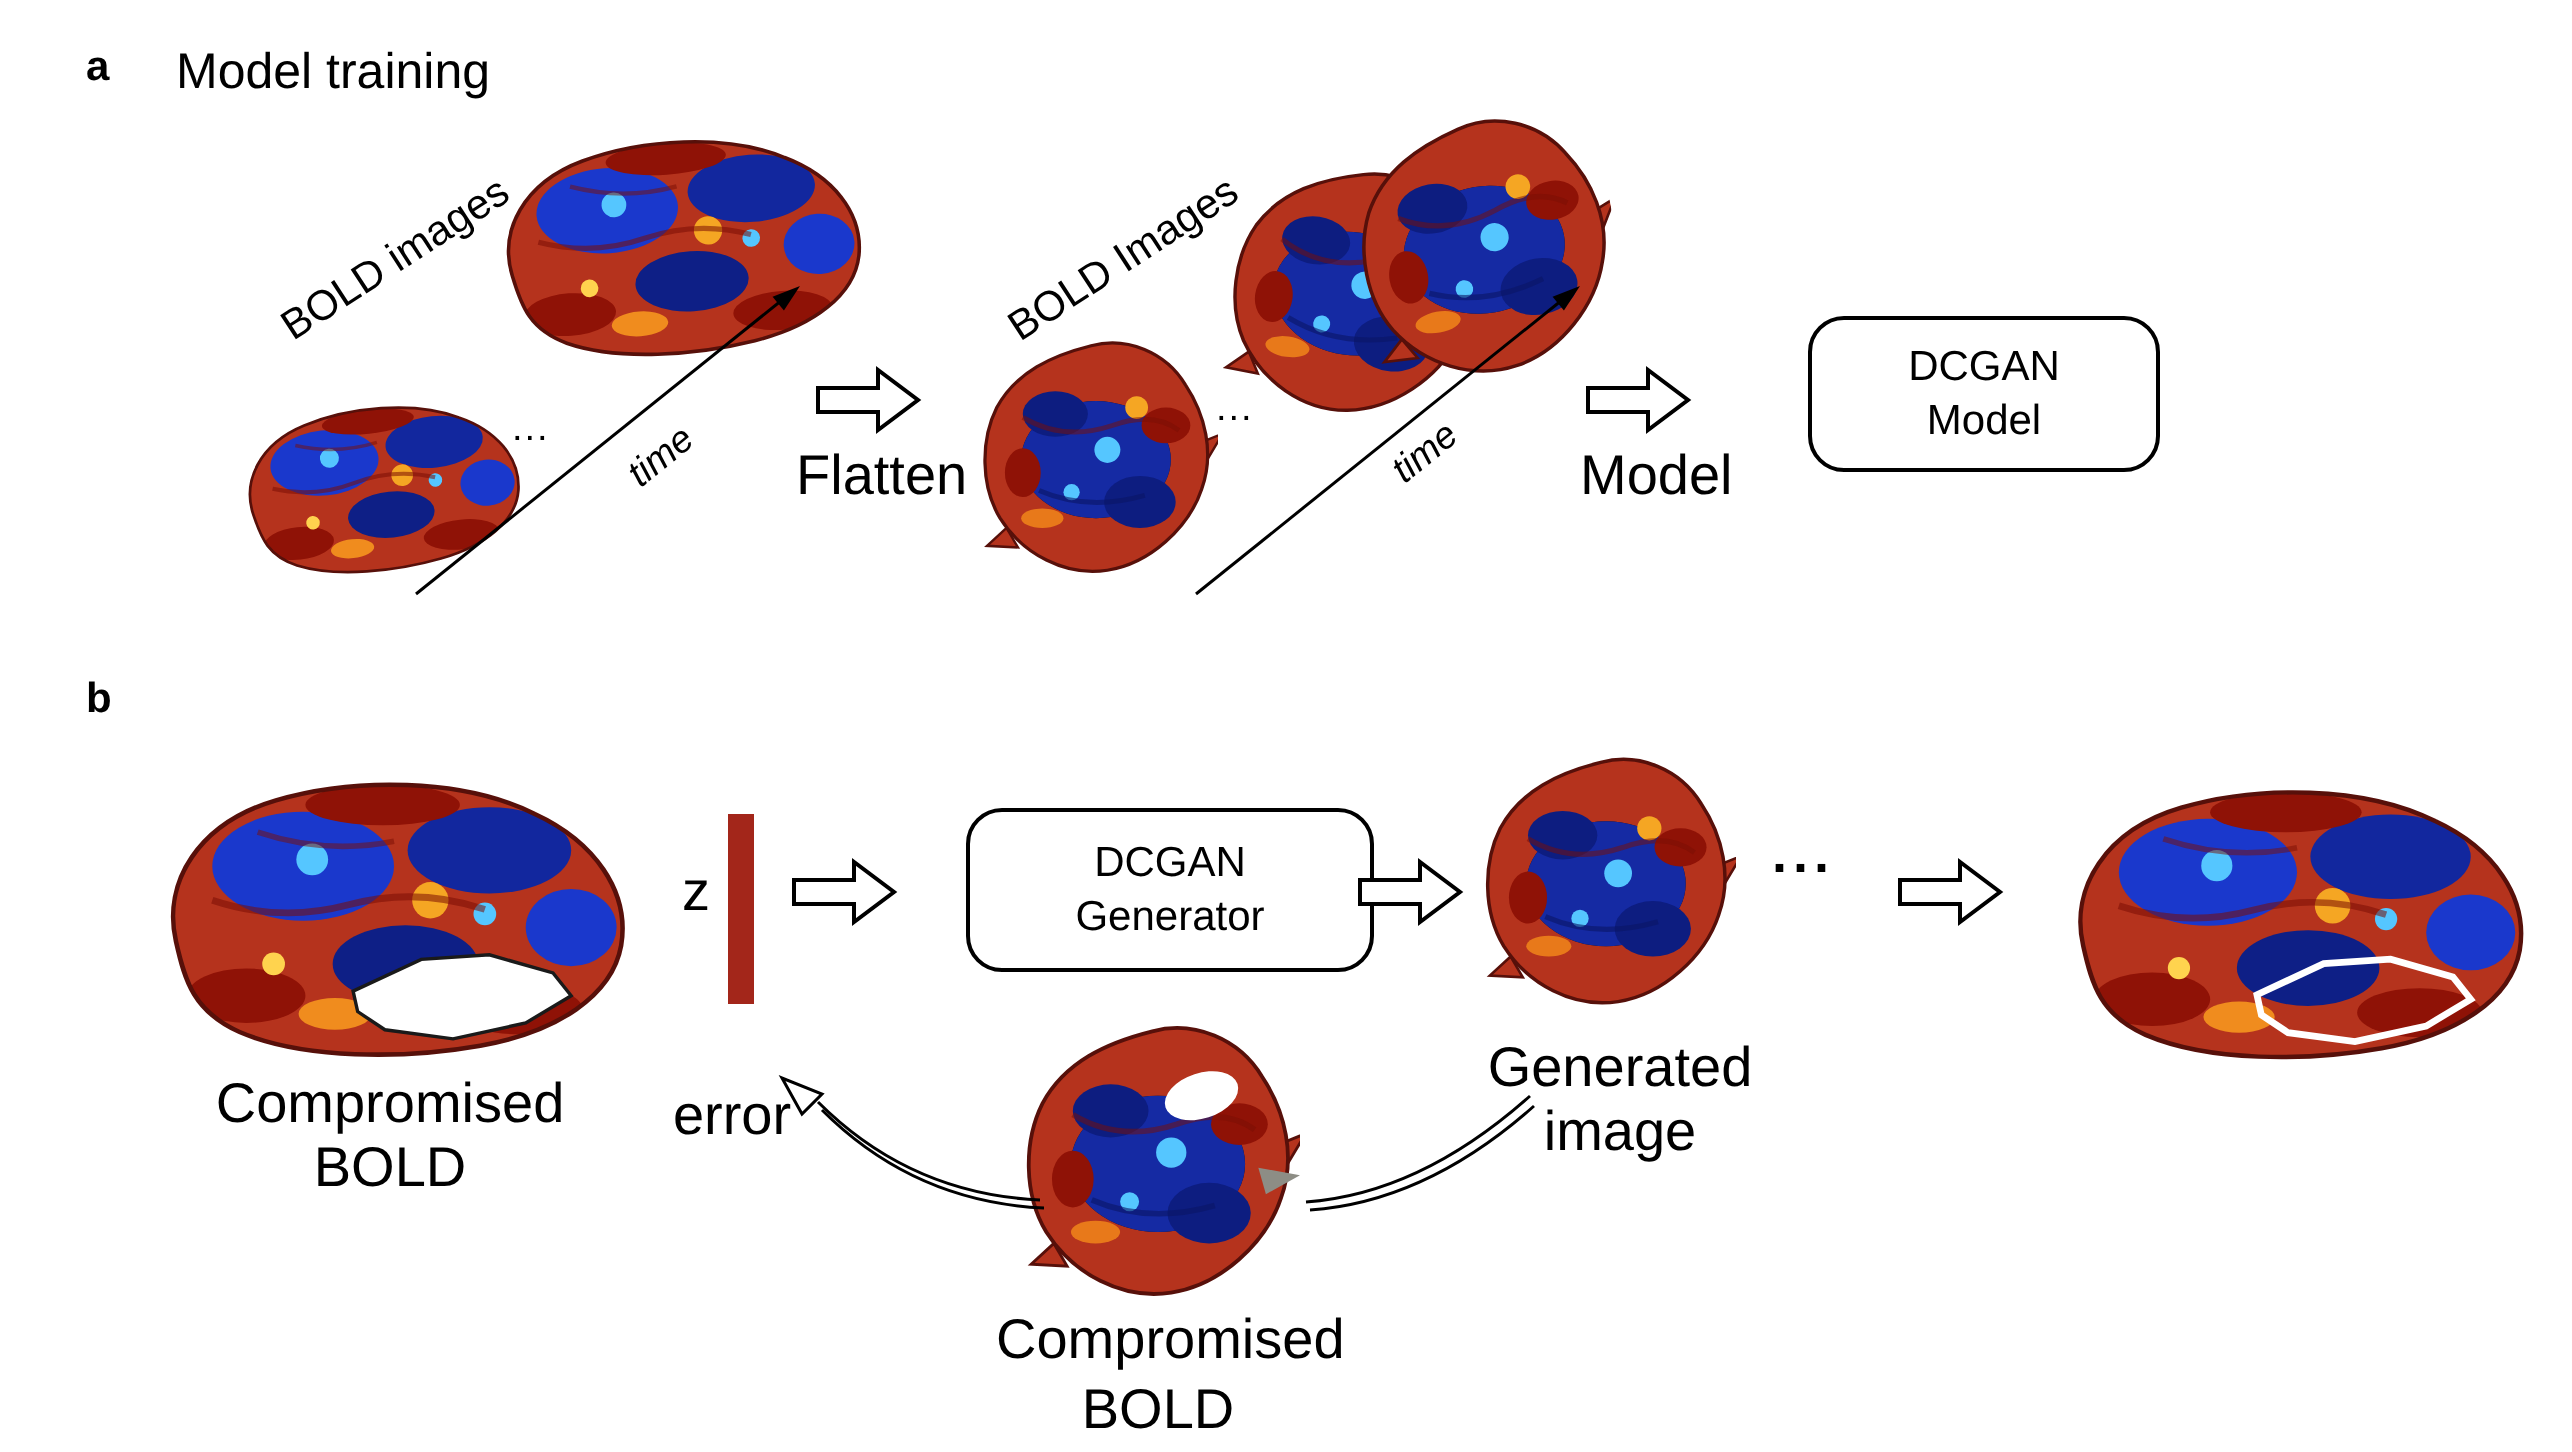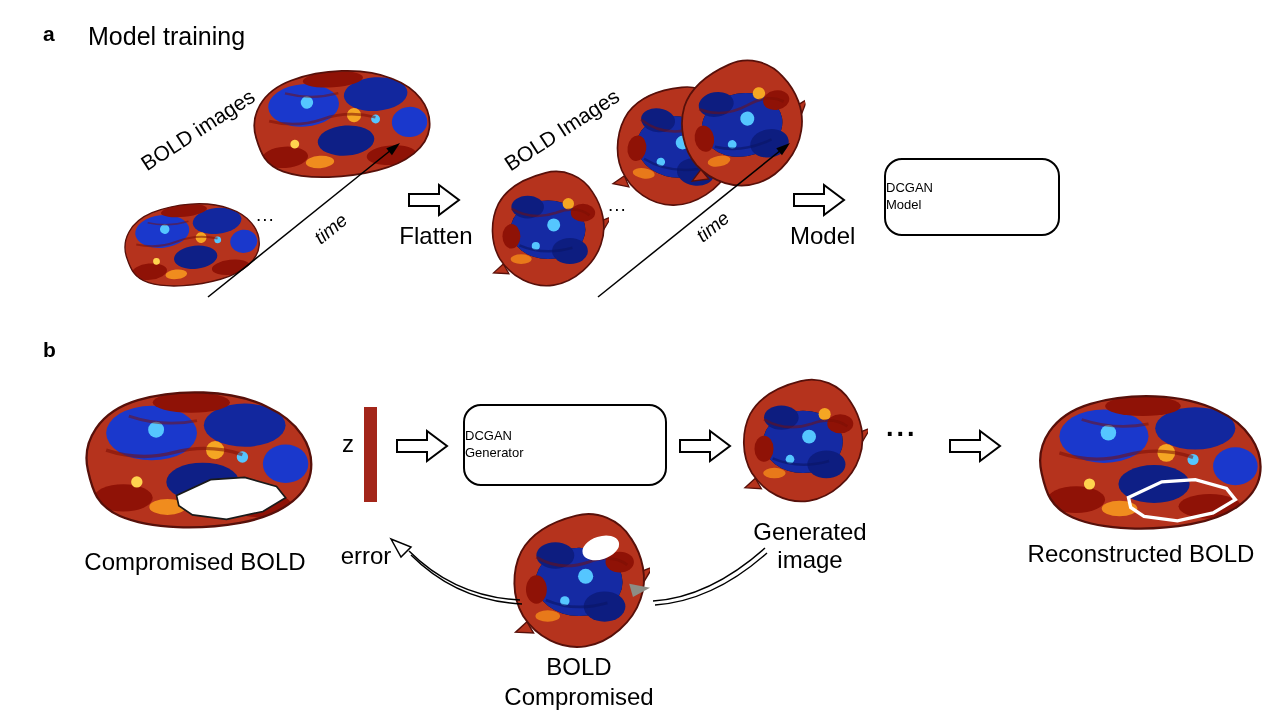--- a/index.html
+++ b/index.html
@@ -7,29 +7,29 @@
     position:relative;
     width:1286px;height:726px;
     background:#ffffff;
     font-family:"Liberation Sans", sans-serif;
     color:#000;
     overflow:hidden;
   }
   .abs{position:absolute;}
   .panel-label{font-weight:bold;font-size:21px;}
   .panel-title{font-size:25px;}
-  .caption{font-size:24px;text-align:center;}
+  .caption{font-size:28px;text-align:center;}
   .rotlabel{font-size:21px;text-align:center;transform-origin:center;}
   .timelabel{font-size:19px;font-style:italic;text-align:center;transform-origin:center;}
   .ellipsis{font-size:19px;letter-spacing:1px;}
   .ellipsis-big{font-size:27px;font-weight:bold;letter-spacing:3px;}
   .box{
     border:2.5px solid #000;border-radius:18px;background:#fff;
-    display:flex;flex-direction:column;align-items:flex-start;justify-content:center;
-    font-size:13px;line-height:1.3;text-align:center;
+    display:flex;flex-direction:column;align-items:center;justify-content:center;
+    font-size:21px;line-height:1.3;text-align:center;margin-left:20px;
   }
   .zbar{width:13px;height:95px;background:#A3261A;}
 </style>
 </head>
 <body>
 
 <svg width="0" height="0" style="position:absolute" aria-hidden="true">
   <defs>
     <clipPath id="clipSide">
       <path d="M14,78 C8,52 24,26 58,16 C92,6 140,6 172,22 C198,34 214,56 210,80 C206,102 182,118 148,124 C114,130 70,130 42,118 C22,109 18,96 14,78 Z"></path>
@@ -140,21 +140,21 @@
     <span>DCGAN</span>
     <span>Model</span>
   </div>
 
   <div class="abs panel-label" style="left:43px;top:338px">b</div>
 
   <svg class="abs" style="left:72px;top:382px" width="250" height="159" viewBox="0 0 220 140">
     <use href="#brainSidePaint"></use>
     <polygon points="92,100 122,86 152,84 180,92 188,102 168,114 136,121 106,117 94,109" fill="#ffffff" stroke="#1a1a1a" stroke-width="1.5"></polygon>
   </svg>
-  <div class="abs caption" style="left:70px;top:548px;width:250px">Compromised BOLD</div>
+  <div class="abs caption" style="left:70px;top:536px;width:250px">Compromised BOLD</div>
 
   <div class="abs caption" style="left:338px;top:430px;width:20px">z</div>
   <div class="abs zbar" style="left:364px;top:407px"></div>
   <div class="abs caption" style="left:334px;top:542px;width:64px">error</div>
 
   <svg class="abs" style="left:395px;top:428px" width="54" height="36">
     <use href="#blockArrowShape" fill="#fff" stroke="#000" stroke-width="2"></use>
   </svg>
 
   <div class="abs box" style="left:463px;top:404px;width:200px;height:78px">
@@ -174,30 +174,29 @@
   <div class="abs ellipsis-big" style="left:886px;top:412px">...</div>
 
   <svg class="abs" style="left:948px;top:428px" width="54" height="36">
     <use href="#blockArrowShape" fill="#fff" stroke="#000" stroke-width="2"></use>
   </svg>
 
   <svg class="abs" style="left:1026px;top:386px" width="245" height="156" viewBox="0 0 220 140">
     <use href="#brainSidePaint"></use>
     <polygon points="92,100 122,86 152,84 180,92 188,102 168,114 136,121 106,117 94,109" fill="none" stroke="#ffffff" stroke-width="3"></polygon>
   </svg>
-  <div class="abs caption" style="left:1010px;top:540px;width:262px">Reconstructed BOLD</div>
 
   <svg class="abs" style="left:508px;top:510px" width="142" height="142" viewBox="0 0 150 150">
     <use href="#brainFlatPaint"></use>
     <ellipse cx="98" cy="40" rx="20" ry="12" transform="rotate(-18 98 40)" fill="#ffffff"></ellipse>
     <polygon points="128,78 150,82 132,92" fill="#8d8d85"></polygon>
   </svg>
   <div class="abs caption" style="left:498px;top:652px;width:162px;line-height:1.25">
+    <div>Compromised</div>
     <div>BOLD</div>
-    <div>Compromised</div>
   </div>
 
   <svg class="abs" style="left:385px;top:515px" width="410" height="115">
 
     <path d="M 380 33 Q 325 82 268 86" fill="none" stroke="#000" stroke-width="1.5"></path>
     <path d="M 382 38 Q 328 86 270 90" fill="none" stroke="#000" stroke-width="1.5"></path>
 
     <path d="M 135 85 Q 70 82 24 36" fill="none" stroke="#000" stroke-width="1.5"></path>
     <path d="M 137 89 Q 72 86 26 40" fill="none" stroke="#000" stroke-width="1.5"></path>
     <polygon points="6,24 16,42 26,32" fill="#fff" stroke="#000" stroke-width="1.5"></polygon>

